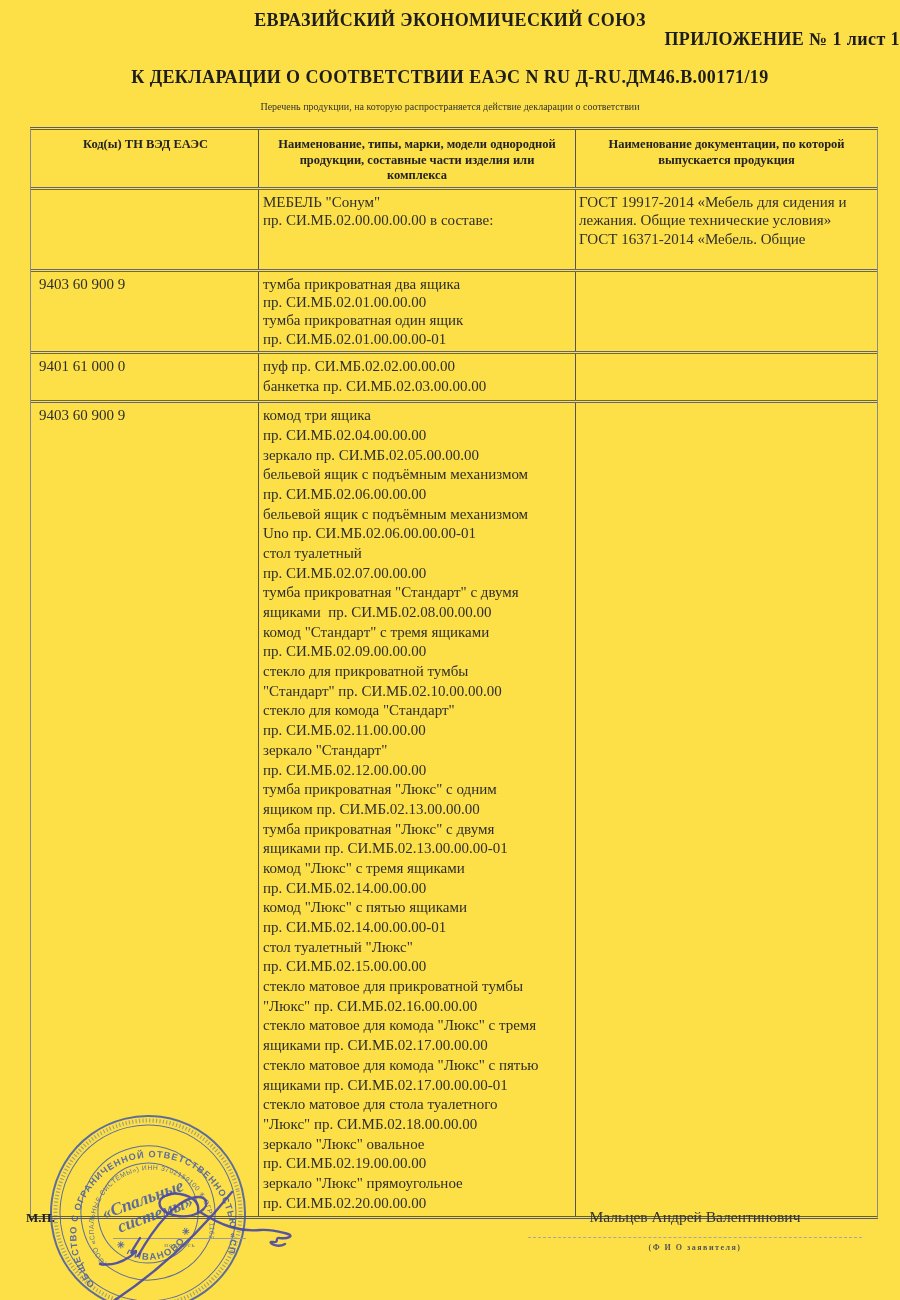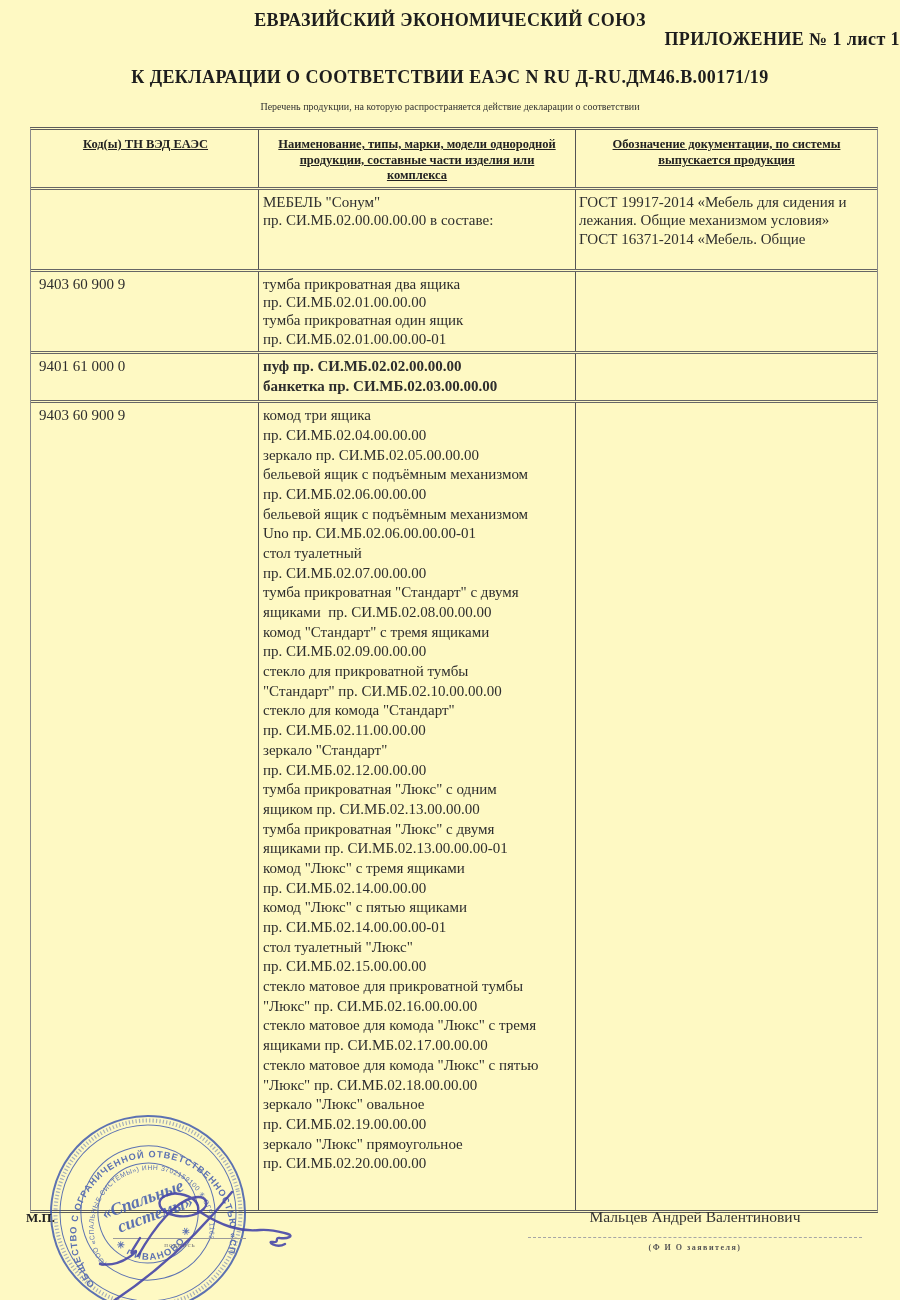--- a/index.html
+++ b/index.html
@@ -1,17 +1,17 @@
 <!DOCTYPE html>
 <html lang="ru"><head>
 <meta charset="utf-8">
 <style>
   html,body{margin:0;padding:0;}
   body{width:900px;height:1300px;overflow:hidden;background:#ffffff;}
-  .page{position:relative;width:900px;height:1300px;background:#fef9c3;
+  .page{position:relative;width:900px;height:1300px;background:#fde047;
         font-family:"Liberation Serif","DejaVu Serif",serif;color:#2c2c2c;overflow:hidden;}
 
   
   .doc-title{position:absolute;left:0;width:900px;text-align:center;font-weight:bold;
              color:#1d1d1d;letter-spacing:.4px;}
   .t1{top:10px;font-size:18px;}
   .t2{top:29px;font-size:18px;text-align:right;}
   .t3{top:67px;font-size:18px;}
   .subtitle{position:absolute;top:101px;left:0;width:900px;text-align:center;
             font-size:10px;color:#333;}
@@ -21,28 +21,28 @@
           border-top:3px double #5c5c5c;border-bottom:3px double #5c5c5c;
           border-left:1px solid #8a8a8a;border-right:1px solid #8a8a8a;}
   .trow{display:flex;border-bottom:3px double #666;}
   .trow:last-child{border-bottom:none;}
   .cell{box-sizing:border-box;}
   .c1{width:228px;border-right:1.5px solid #555;padding:3px 6px 3px 8px;}
   .c2{width:317px;border-right:1.5px solid #555;padding:3px 16px 3px 4px;}
   .c3{flex:1;padding:3px 2px 3px 3px;}
   .thead{min-height:55px;}
   .thead .cell{font-weight:bold;font-size:12.5px;line-height:15.5px;text-align:center;
-               color:#222;padding-top:7px;text-decoration:underline;}
+               color:#222;padding-top:7px;}
   .thead .c2{padding-left:14px;padding-right:14px;}
   .thead .c3{padding-left:22px;padding-right:22px;}
   .line{white-space:pre;font-size:15px;color:#2e2e2e;}
   .code-text{font-size:15px;color:#2e2e2e;line-height:19px;}
   .r0{min-height:79px;}  .r0 .line{line-height:18.8px;}
   .r1{min-height:74px;}  .r1 .line{line-height:18.4px;}
-  .r2{min-height:46px;}  .r2 .line{line-height:19.5px;font-weight:bold;}
+  .r2{min-height:46px;}  .r2 .line{line-height:19.5px;}
   .r3{min-height:807px;} .r3 .line{line-height:19.68px;}
 
   
   .mp{position:absolute;left:26px;top:1210px;font-size:13px;font-weight:bold;color:#222;}
   .sig-line{position:absolute;left:113px;top:1238px;width:133px;border-top:1px solid #9a9a9a;}
   .sig-caption{position:absolute;left:120px;top:1241px;width:120px;text-align:center;
                font-size:7px;color:#777;letter-spacing:1px;}
   .declarant-name{position:absolute;left:530px;top:1208px;width:330px;text-align:center;
                   font-size:15.5px;color:#333;}
   .name-line{position:absolute;left:528px;top:1237px;width:334px;border-top:1px dashed #a6a6a6;}
@@ -58,32 +58,32 @@
 
   <div class="doc-title t1">ЕВРАЗИЙСКИЙ ЭКОНОМИЧЕСКИЙ СОЮЗ</div>
   <div class="doc-title t2">ПРИЛОЖЕНИЕ № 1 лист 1</div>
   <div class="doc-title t3">К ДЕКЛАРАЦИИ О СООТВЕТСТВИИ ЕАЭС N RU Д-RU.ДМ46.В.00171/19</div>
   <div class="subtitle">Перечень продукции, на которую распространяется действие декларации о соответствии</div>
 
   <div class="ptable">
     <div class="trow thead">
       <div class="cell c1">Код(ы) ТН ВЭД ЕАЭС</div>
       <div class="cell c2">Наименование, типы, марки, модели однородной продукции, составные части изделия или комплекса</div>
-      <div class="cell c3">Обозначение документации, по системы выпускается продукция</div>
+      <div class="cell c3">Наименование документации, по которой выпускается продукция</div>
     </div>
     <div id="rows">
         <div class="trow r0">
           <div class="cell c1"></div>
           <div class="cell c2">
             <div class="line">МЕБЕЛЬ "Сонум"</div>
             <div class="line">пр. СИ.МБ.02.00.00.00.00 в составе:</div>
           </div>
           <div class="cell c3">
             <div class="line">ГОСТ 19917-2014 «Мебель для сидения и</div>
-            <div class="line">лежания. Общие механизмом условия»</div>
+            <div class="line">лежания. Общие технические условия»</div>
             <div class="line">ГОСТ 16371-2014 «Мебель. Общие</div>
           </div>
         </div>
         <div class="trow r1">
           <div class="cell c1">
             <div class="code-text">9403 60 900 9</div>
           </div>
           <div class="cell c2">
             <div class="line">тумба прикроватная два ящика</div>
             <div class="line">пр. СИ.МБ.02.01.00.00.00</div>
@@ -134,20 +134,22 @@
             <div class="line">пр. СИ.МБ.02.14.00.00.00</div>
             <div class="line">комод "Люкс" с пятью ящиками</div>
             <div class="line">пр. СИ.МБ.02.14.00.00.00-01</div>
             <div class="line">стол туалетный "Люкс"</div>
             <div class="line">пр. СИ.МБ.02.15.00.00.00</div>
             <div class="line">стекло матовое для прикроватной тумбы</div>
             <div class="line">"Люкс" пр. СИ.МБ.02.16.00.00.00</div>
             <div class="line">стекло матовое для комода "Люкс" с тремя</div>
             <div class="line">ящиками пр. СИ.МБ.02.17.00.00.00</div>
             <div class="line">стекло матовое для комода "Люкс" с пятью</div>
+            <div class="line">ящиками пр. СИ.МБ.02.17.00.00.00-01</div>
+            <div class="line">стекло матовое для стола туалетного</div>
             <div class="line">"Люкс" пр. СИ.МБ.02.18.00.00.00</div>
             <div class="line">зеркало "Люкс" овальное</div>
             <div class="line">пр. СИ.МБ.02.19.00.00.00</div>
             <div class="line">зеркало "Люкс" прямоугольное</div>
             <div class="line">пр. СИ.МБ.02.20.00.00.00</div>
           </div>
           <div class="cell c3"></div>
         </div>
       </div>
   </div>

